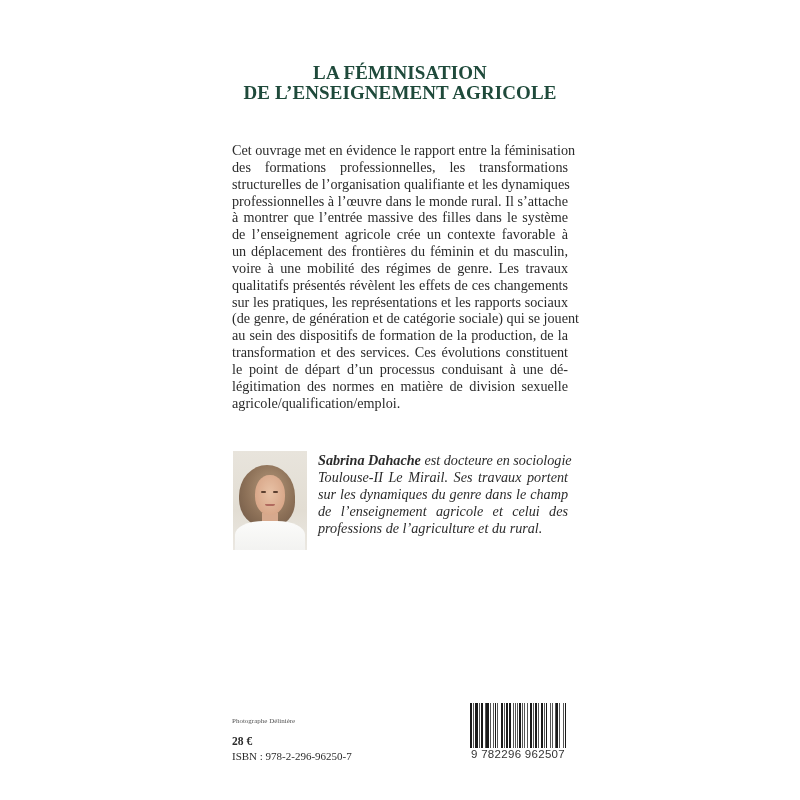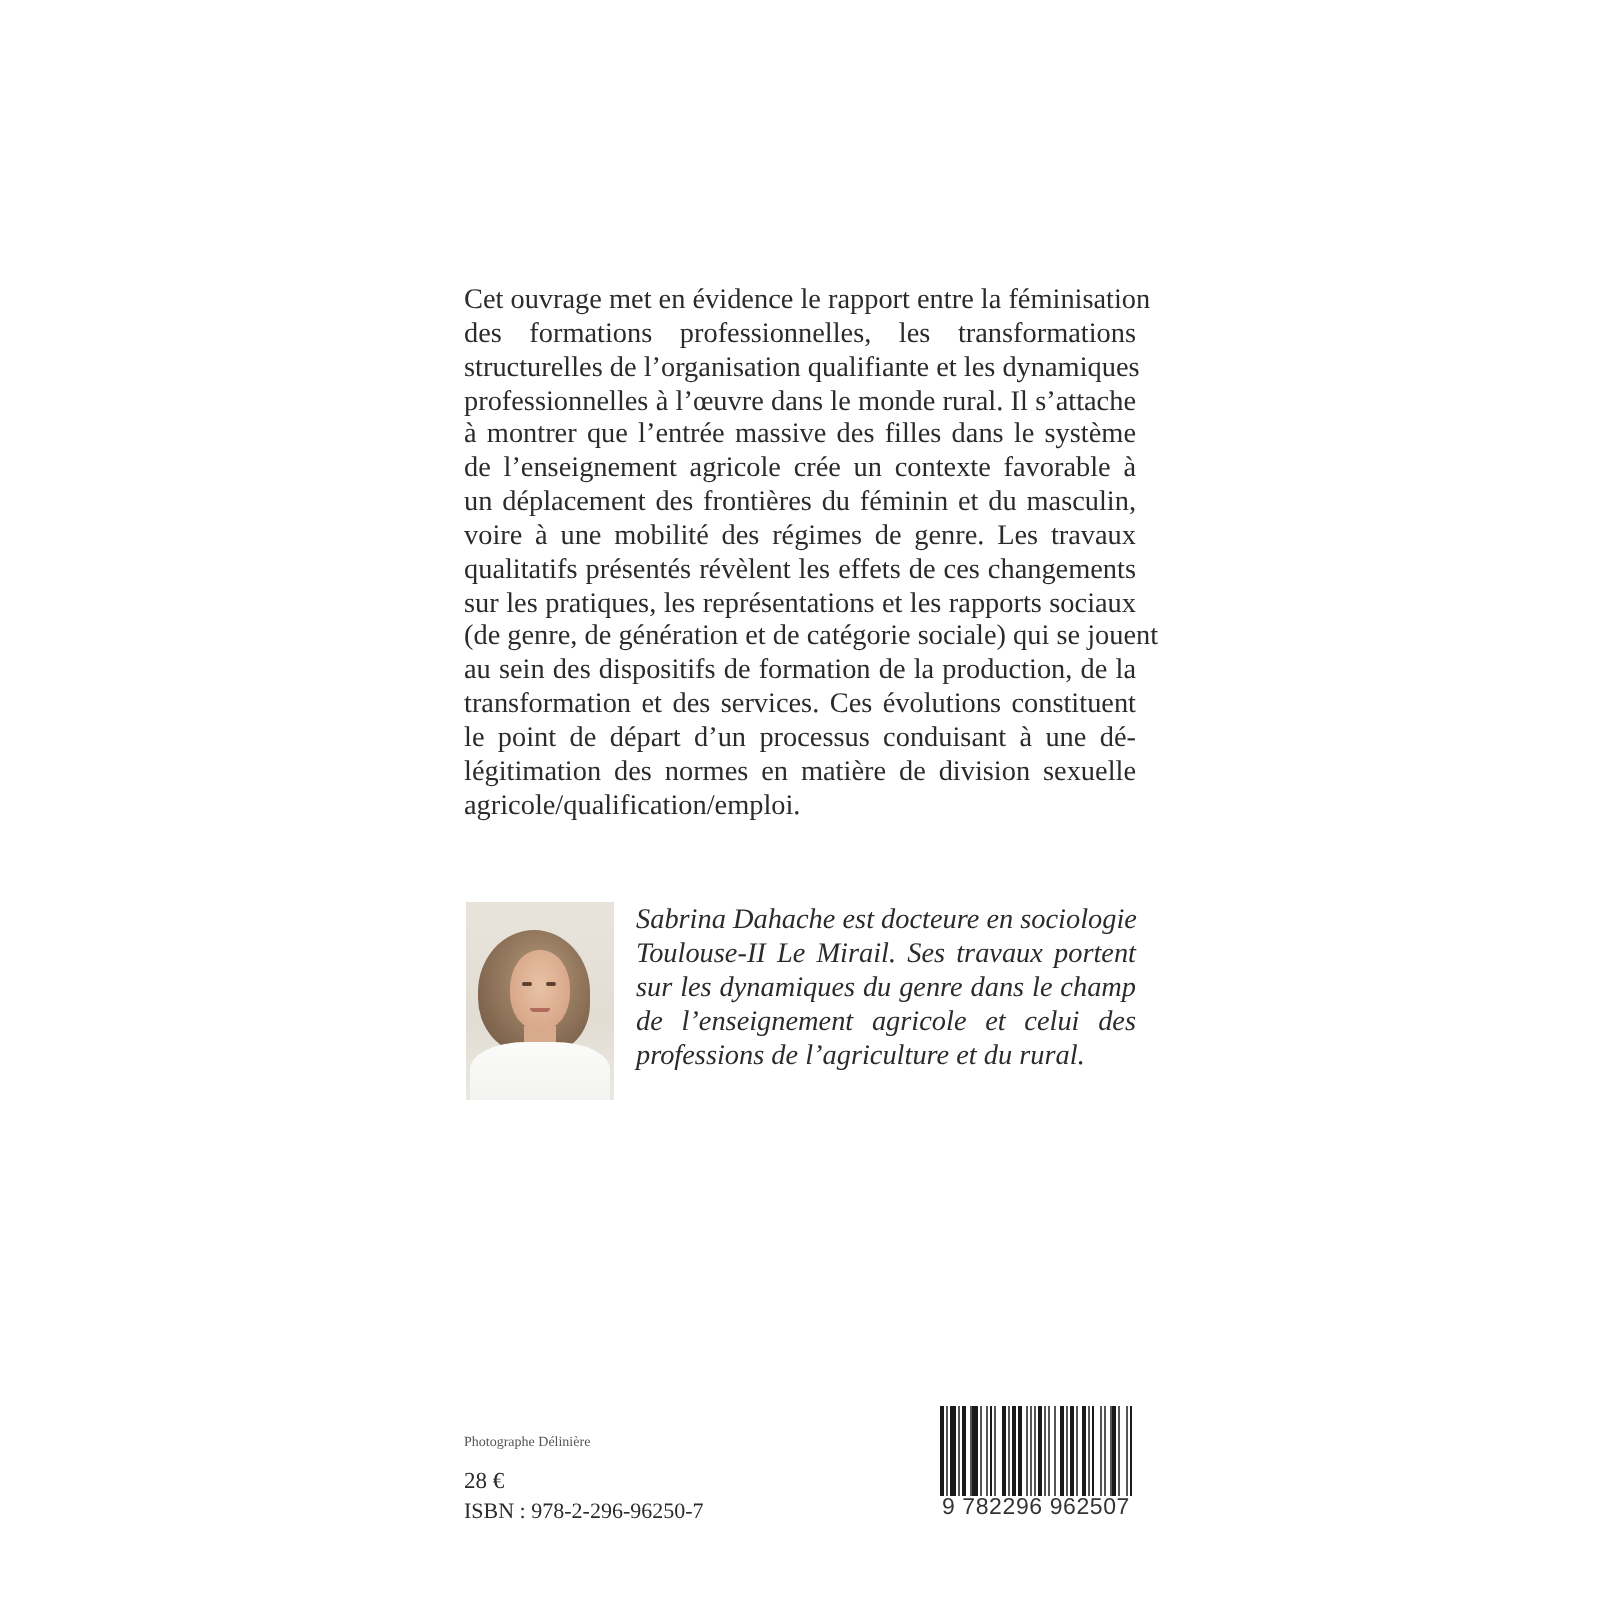--- a/index.html
+++ b/index.html
@@ -121,21 +121,21 @@
     .bio-line {
       display: block;
       text-align: justify;
       text-align-last: justify;
       white-space: nowrap;
     }
     .bio-line.last {
       text-align-last: left;
     }
     .author-name {
-      font-weight: normal;
+      font-weight: bold;
       margin-top: 48px;
     }
     .collection {
       position: absolute;
       left: 250px;
       top: 651px;
       width: 300px;
       text-align: center;
       font-size: 11.5px;
       line-height: 13px;
@@ -153,21 +153,21 @@
       left: 232px;
       top: 717px;
       font-size: 7px;
       color: #555555;
     }
     .price {
       position: absolute;
       left: 232px;
       top: 735px;
       font-size: 11.5px;
-      font-weight: normal;
+      font-weight: bold;
       color: #2b2b2b;
     }
     .isbn {
       position: absolute;
       left: 232px;
       top: 750px;
       font-size: 11px;
       color: #2b2b2b;
     }
     .barcode {
@@ -199,20 +199,24 @@
       font-size: 11.5px;
       letter-spacing: 0.3px;
       color: #333333;
     }
   </style>
 </head>
 <body>
 
 <div class="cover">
 
+  <div class="title-block">
+    <span class="title-line">LA FÉMINISATION</span>
+    <span class="title-line">DE L’ENSEIGNEMENT AGRICOLE</span>
+  </div>
 
   <div class="summary">
     <span class="summary-line">Cet ouvrage met en évidence le rapport entre la féminisation</span>
     <span class="summary-line">des formations professionnelles, les transformations</span>
     <span class="summary-line">structurelles de l’organisation qualifiante et les dynamiques</span>
     <span class="summary-line">professionnelles à l’œuvre dans le monde rural. Il s’attache</span>
     <span class="summary-line">à montrer que l’entrée massive des filles dans le système</span>
     <span class="summary-line">de l’enseignement agricole crée un contexte favorable à</span>
     <span class="summary-line">un déplacement des frontières du féminin et du masculin,</span>
     <span class="summary-line">voire à une mobilité des régimes de genre. Les travaux</span>

